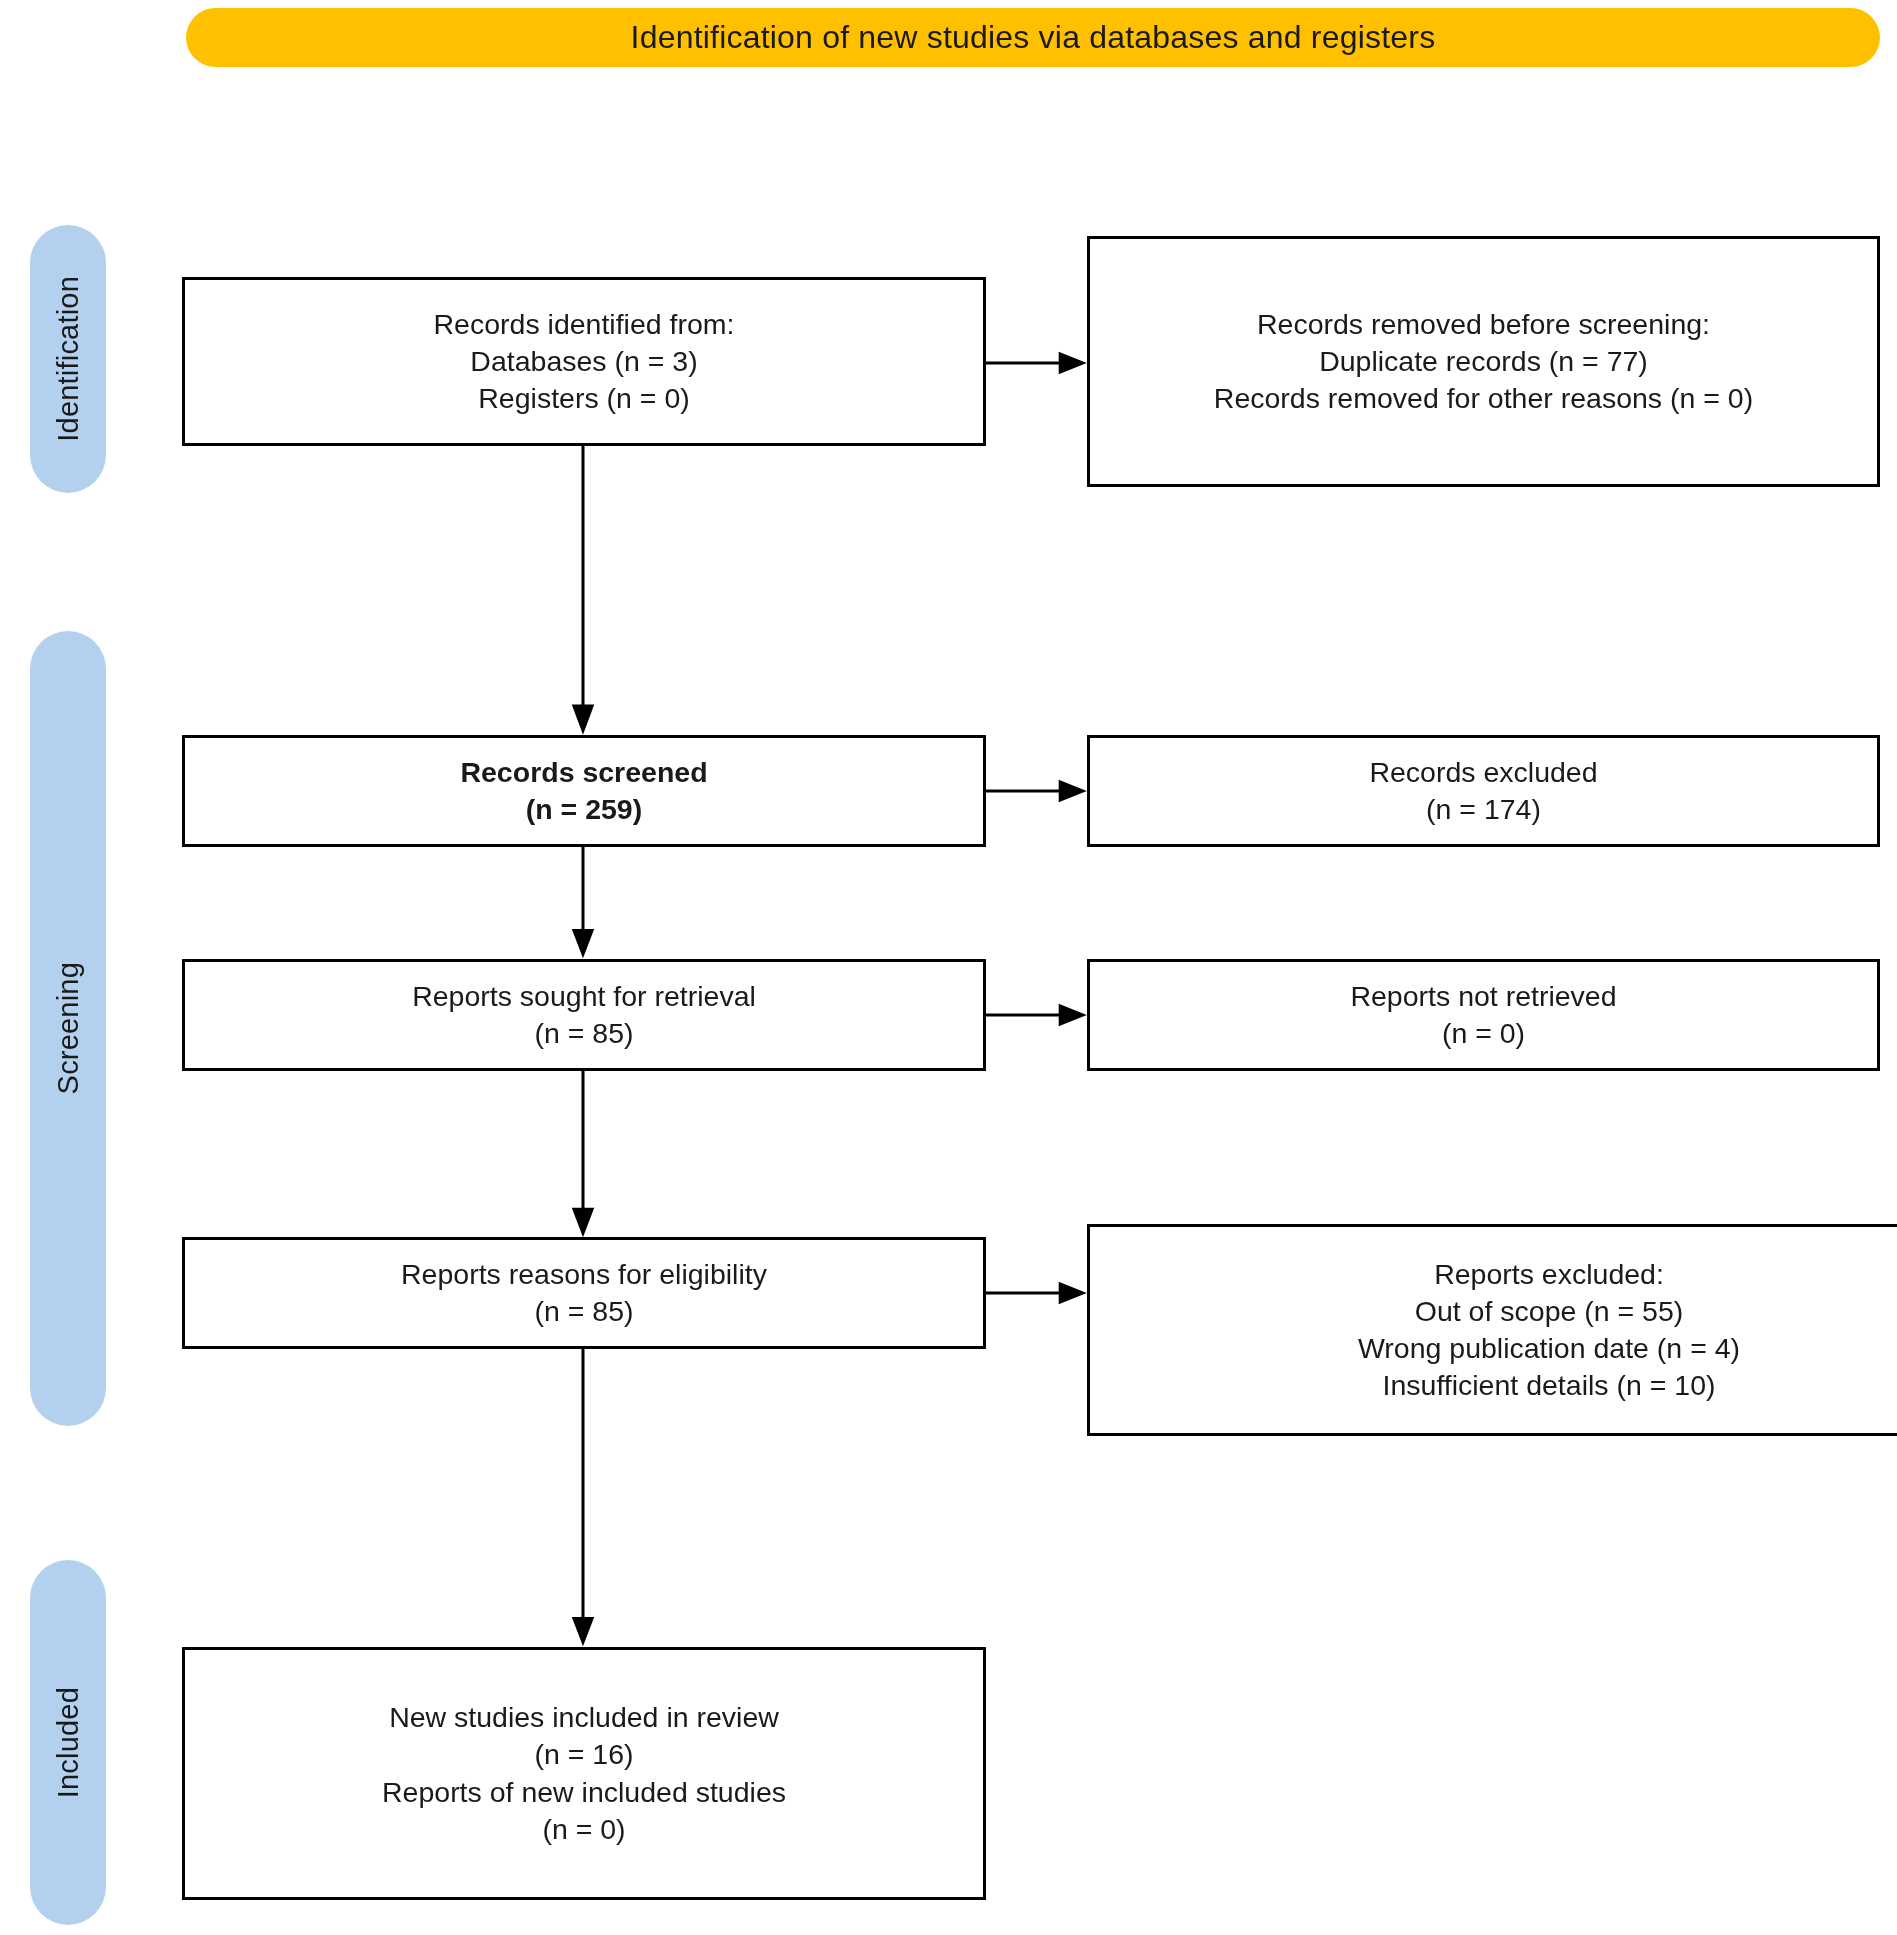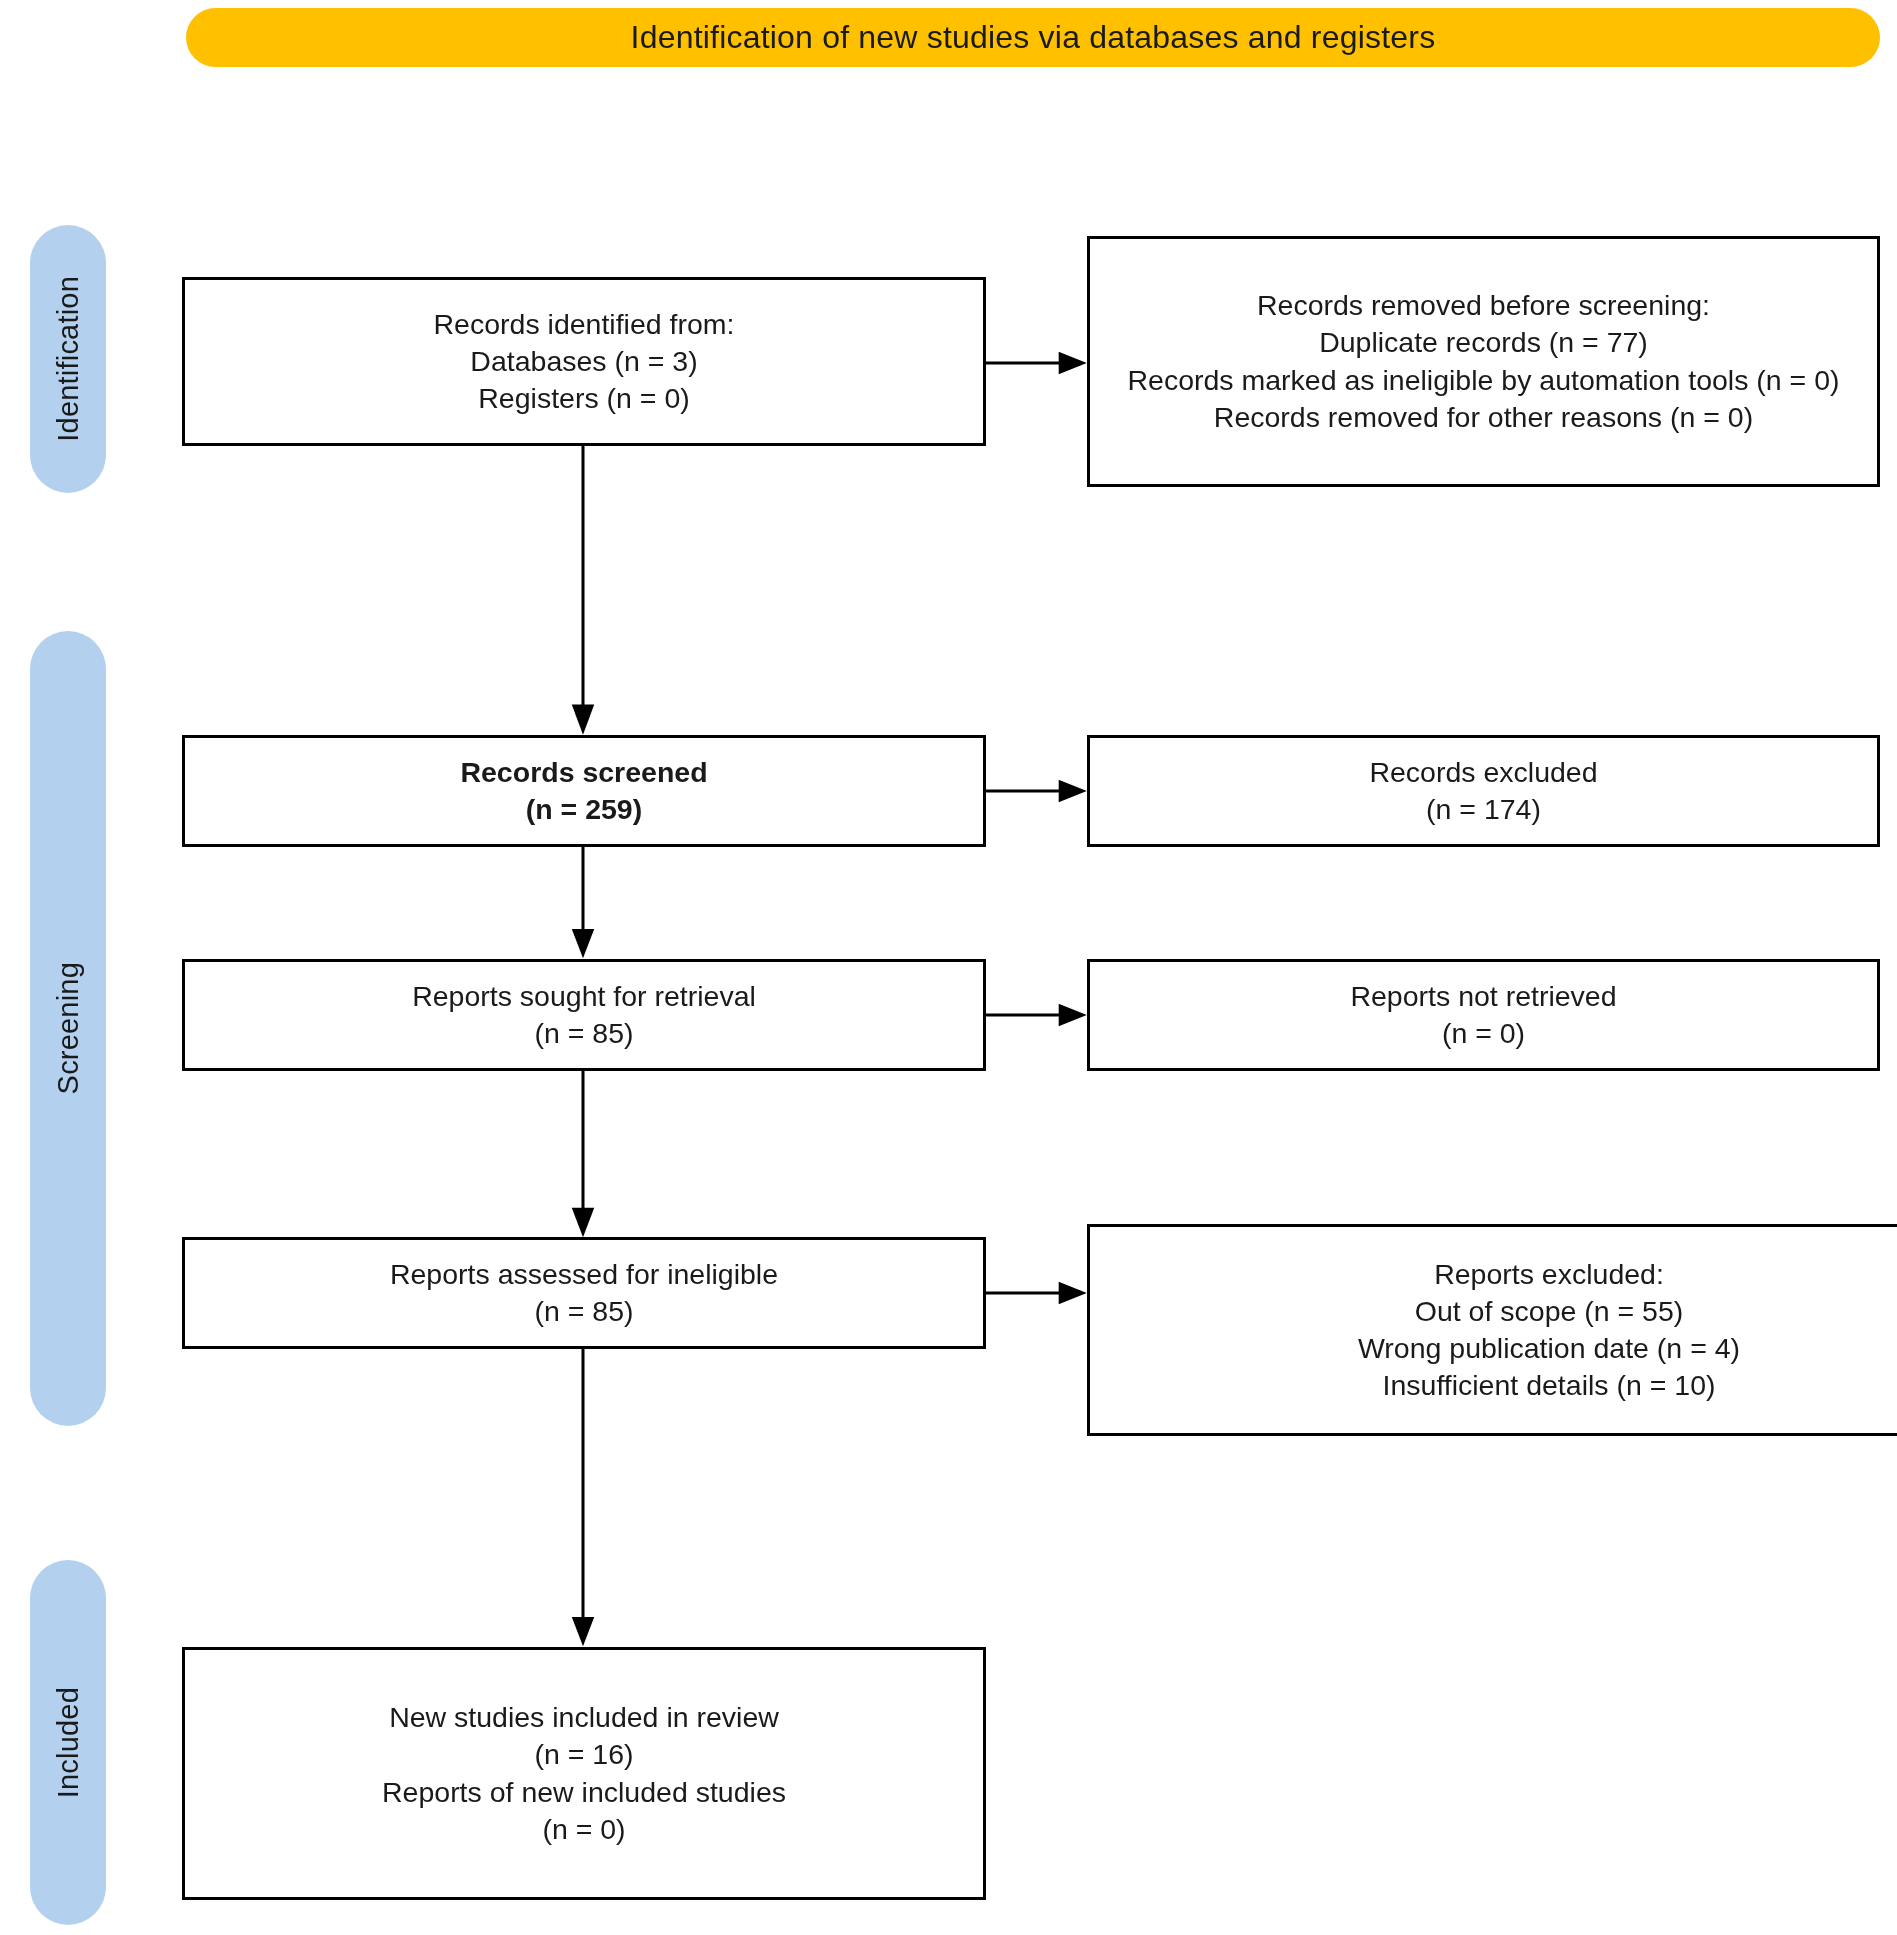--- a/index.html
+++ b/index.html
@@ -191,35 +191,34 @@
     <div class="line">Records screened</div>
     <div class="line">(n = 259)</div>
   </div>
 
   <div class="flow-box" id="box-sought">
     <div class="line">Reports sought for retrieval</div>
     <div class="line">(n = 85)</div>
   </div>
 
   <div class="flow-box" id="box-assessed">
-    <div class="line">Reports assessed for ineligible</div>
+    <div class="line">Reports reasons for eligibility</div>
     <div class="line">(n = 85)</div>
   </div>
 
   <div class="flow-box" id="box-included">
     <div class="line">New studies included in review</div>
     <div class="line">(n = 16)</div>
     <div class="line">Reports of new included studies</div>
     <div class="line">(n = 0)</div>
   </div>
 
   <div class="flow-box wrapping" id="box-removed">
     <div class="line">Records removed before screening:</div>
     <div class="line">Duplicate records (n = 77)</div>
-    <div class="line">Records marked as ineligible by automation tools (n = 0)</div>
     <div class="line">Records removed for other reasons (n = 0)</div>
   </div>
 
   <div class="flow-box" id="box-rec-excluded">
     <div class="line">Records excluded</div>
     <div class="line">(n = 174)</div>
   </div>
 
   <div class="flow-box" id="box-not-retrieved">
     <div class="line">Reports not retrieved</div>

